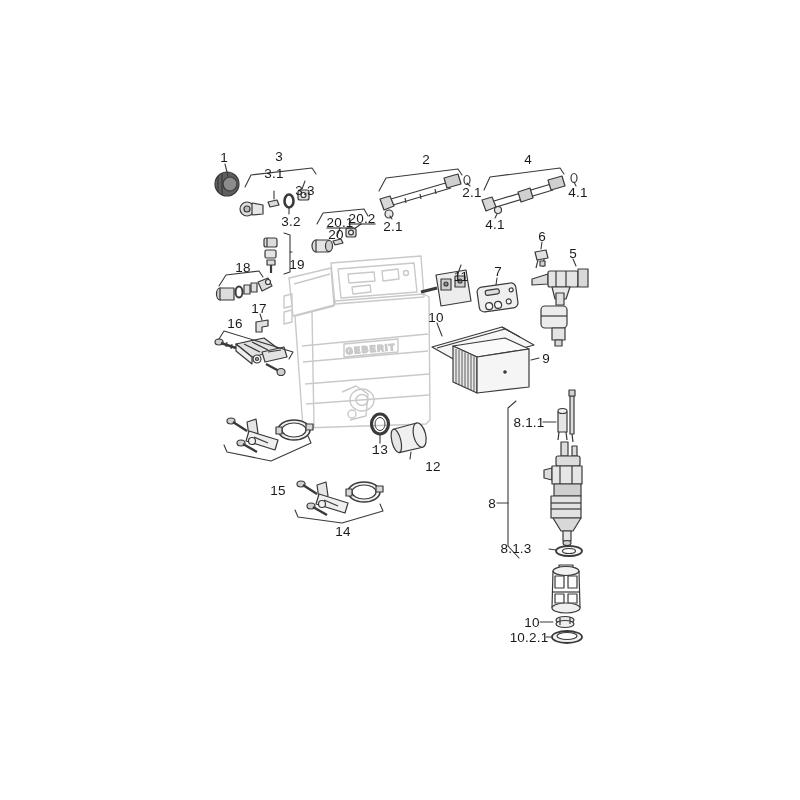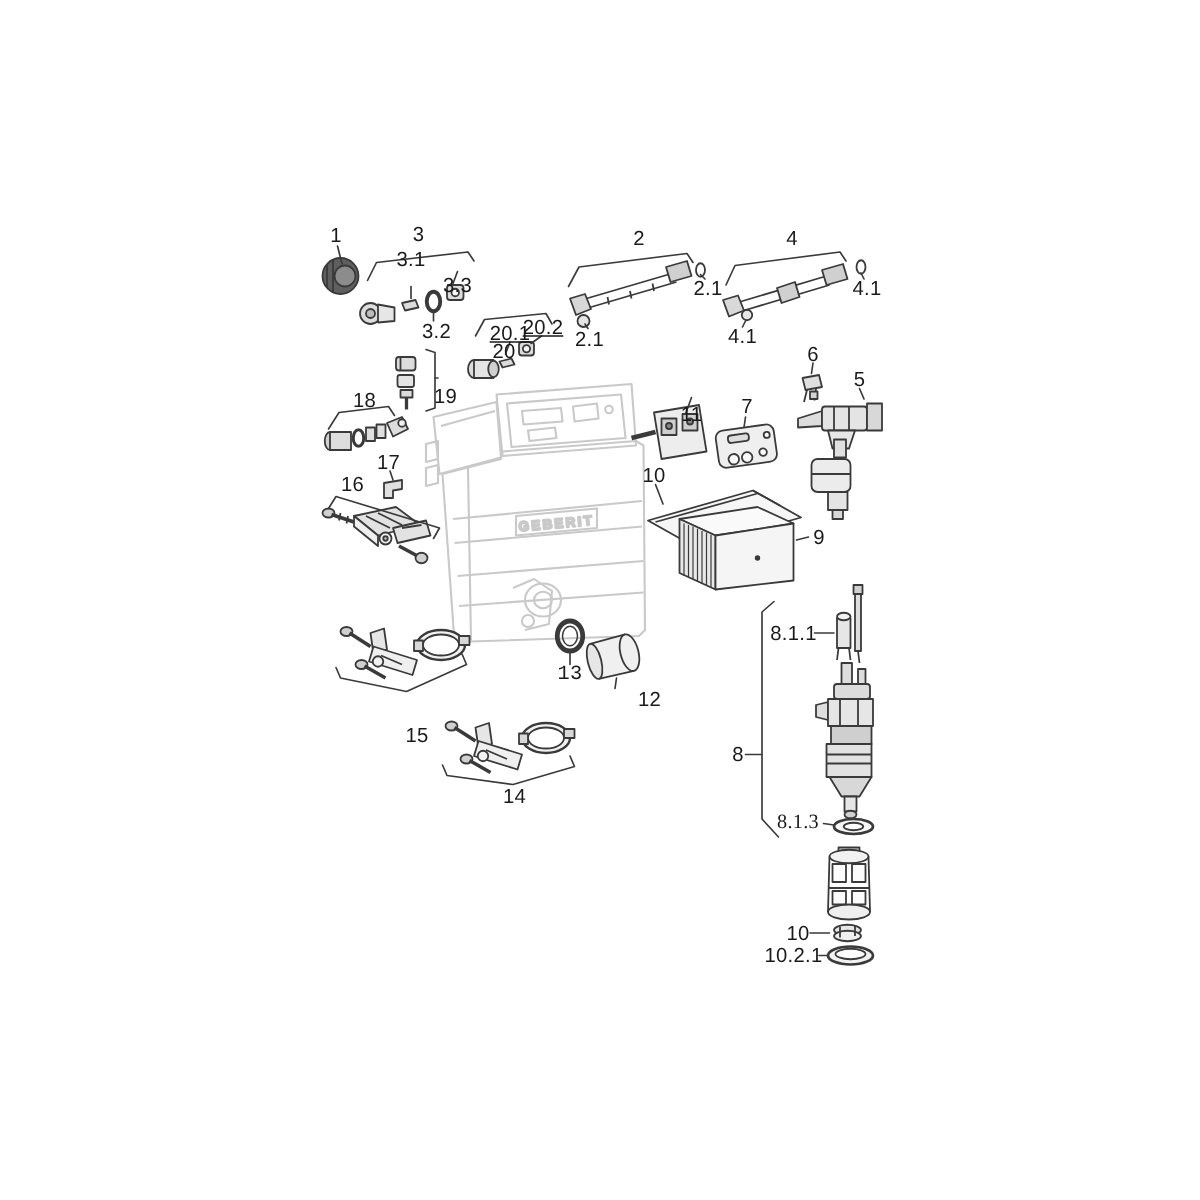--- a/index.html
+++ b/index.html
@@ -367,17 +367,17 @@
       <span class="part-label" style="left: 461px; top: 276px;">11</span>
       <span class="part-label" style="left: 498px; top: 271px;">7</span>
       <span class="part-label" style="left: 436px; top: 317px;">10</span>
       <span class="part-label" style="left: 546px; top: 358px;">9</span>
       <span class="part-label" style="left: 380px; top: 450px; font-family: Liberation Mono, monospace;">13</span>
       <span class="part-label" style="left: 409px; top: 466px; margin-left: 24px;">12</span>
       <span class="part-label" style="left: 278px; top: 470px; margin-top: 20px;">15</span>
       <span class="part-label" style="left: 343px; top: 531px; text-align: right;">14</span>
       <span class="part-label" style="left: 492px; top: 503px;">8</span>
       <span class="part-label" style="left: 529px; top: 422px;">8.1.1</span>
-      <span class="part-label" style="left: 532px; top: 548px; font-family: Liberation Serif, serif;">8.1.3</span>
+      <span class="part-label" style="left: 516px; top: 548px;">8.1.3</span>
       <span class="part-label" style="left: 532px; top: 622px;">10</span>
       <span class="part-label" style="left: 529px; top: 637px;">10.2.1</span>
     </div>
 </div>
 
 </body></html>

